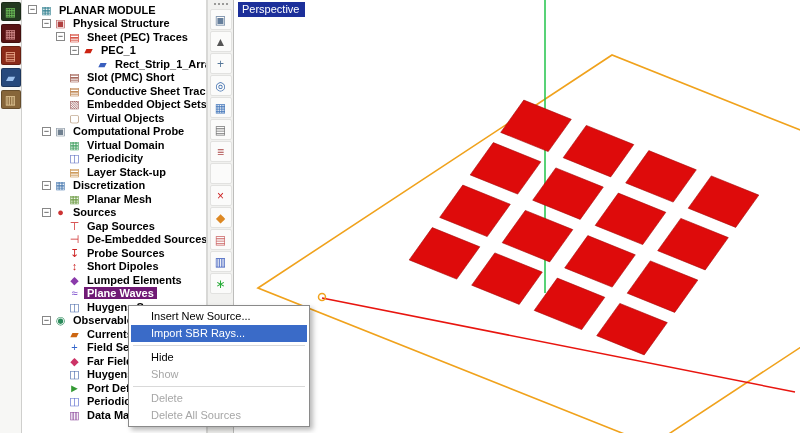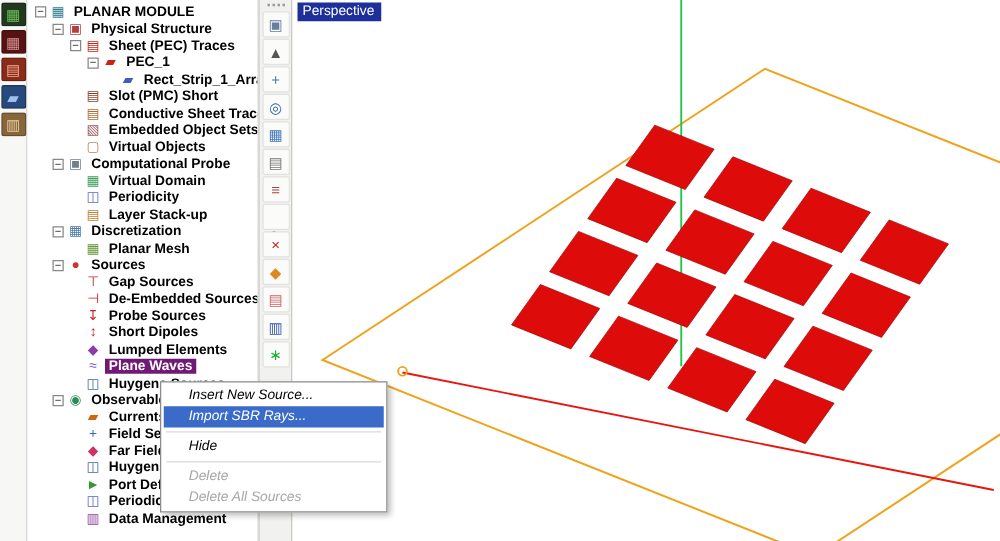--- a/index.html
+++ b/index.html
@@ -38,21 +38,21 @@
 
   
   .viewport{position:absolute;left:234px;top:0;width:566px;height:433px;background:#ffffff;}
   .viewport svg{position:absolute;left:0;top:0;width:566px;height:433px;}
   .perspective-label{position:absolute;top:2px;left:4px;background:#1c2f9a;color:#fff;
     padding:1px 6px 2px 4px;font-size:11px;z-index:3;}
 
   
   .context-menu{position:absolute;left:128px;top:305px;width:182px;background:#fff;
     border:1px solid #8a8a8a;box-shadow:3px 3px 5px rgba(0,0,0,.28);padding:2px;z-index:10;
-    box-sizing:border-box;font-style:italic;}
+    box-sizing:border-box;}
   .menu-item{height:17px;line-height:17px;padding-left:20px;font-size:11px;color:#000;cursor:default;}
   .menu-item.highlighted{background:#3a6bc8;color:#fff;}
   .menu-item.disabled{color:#a6a6a6;}
   .menu-sep{border-top:1px solid #d9d9d9;margin:3px 2px;}
 </style>
 </head>
 <body>
 
 <div class="left-iconbar">
     <div class="app-icon" style="background: rgb(34, 56, 31); color: rgb(110, 194, 90);">▦</div>
@@ -289,16 +289,17 @@
       <polygon points="688.2,208.2 711.3,175.9 758.8,195.1 735.7,227.4" fill="#de0b0b" stroke="#a50808" stroke-width="0.6"></polygon>
       <circle cx="322" cy="297" r="3.5" fill="none" stroke="#f0a21c" stroke-width="1.5"></circle>
     </svg>
 </div>
 
 <div class="context-menu">
     <div class="menu-item">Insert New Source...</div>
     <div class="menu-item highlighted">Import SBR Rays...</div>
     <div class="menu-sep"></div>
     <div class="menu-item">Hide</div>
+    <div class="menu-item disabled">Show</div>
     <div class="menu-sep"></div>
     <div class="menu-item disabled">Delete</div>
     <div class="menu-item disabled">Delete All Sources</div>
   </div>
 
 </body></html>

